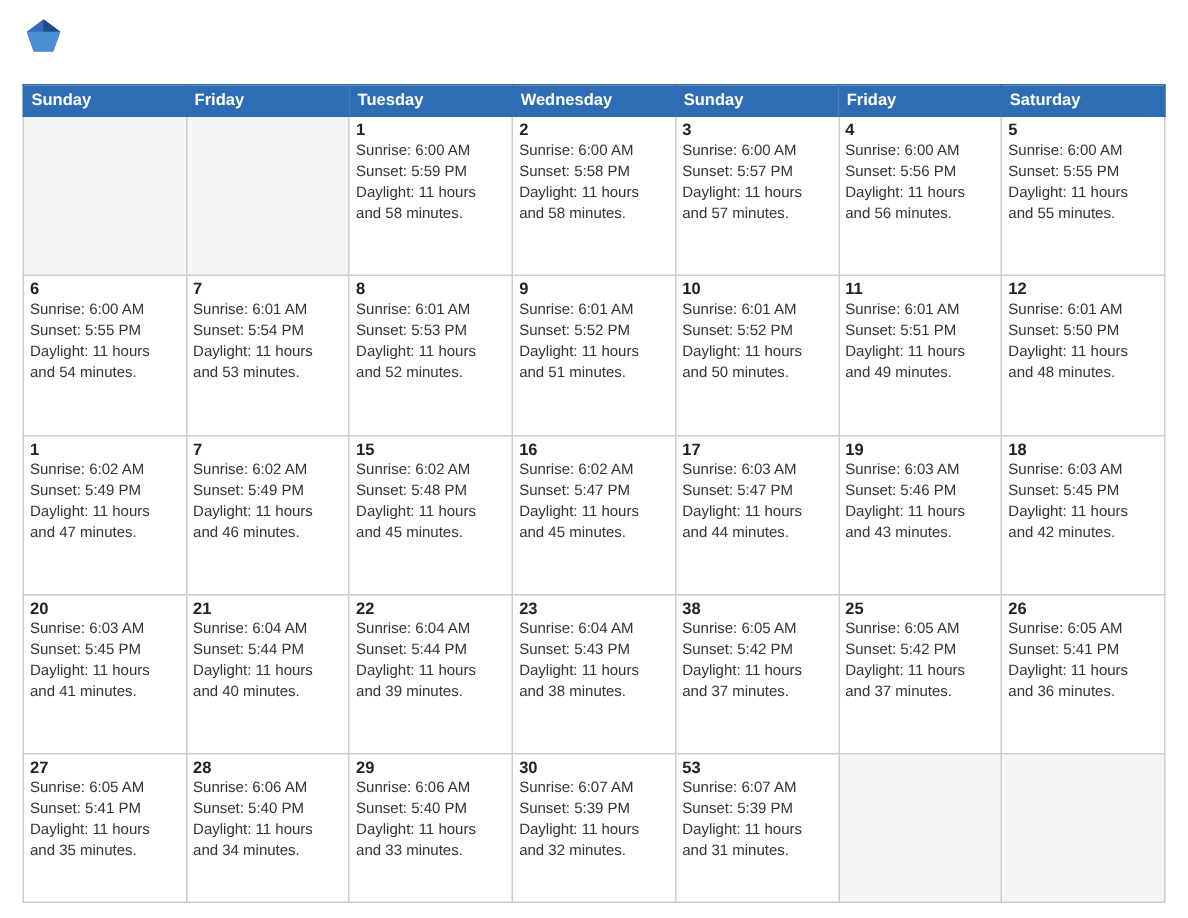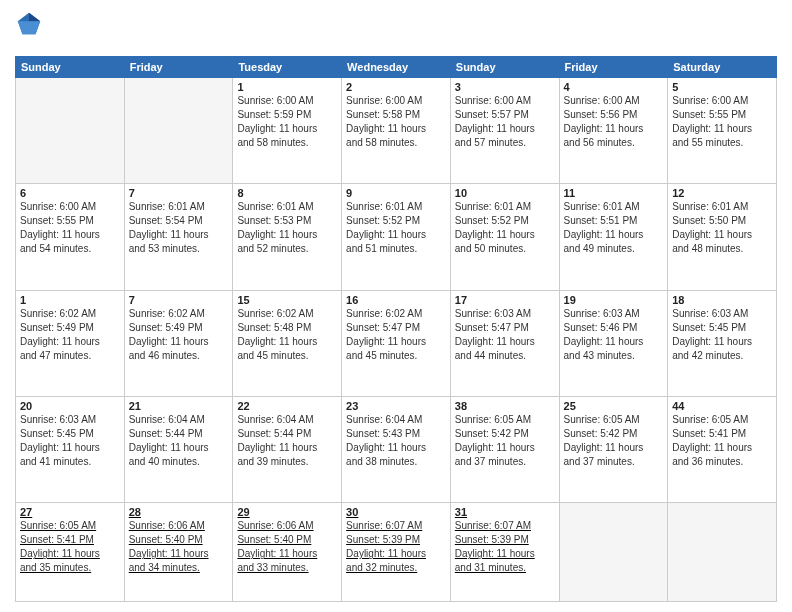--- a/index.html
+++ b/index.html
@@ -94,21 +94,20 @@
       display: block;
       margin-bottom: 1px;
     }
     .day-info {
       font-size: 10px;
       color: #333;
       line-height: 1.4;
     }
     .calendar tr:last-child td {
       height: 70px;
-      text-decoration: underline;
     }
   </style>
 </head>
 <body>
 
 <div class="page">
   <div class="header">
     <div class="logo">
       <svg class="logo-icon" viewBox="0 0 30 30">
         <polygon points="15,3 27,12 22,26 8,26 3,12" fill="#2e6db4"></polygon>
@@ -317,21 +316,21 @@
 and 37 minutes.</div>
           </td>
           <td>
             <span class="day-num">25</span>
             <div class="day-info" style="white-space: pre-line;">Sunrise: 6:05 AM
 Sunset: 5:42 PM
 Daylight: 11 hours
 and 37 minutes.</div>
           </td>
           <td>
-            <span class="day-num">44</span>
+            <span class="day-num">26</span>
             <div class="day-info" style="white-space: pre-line;">Sunrise: 6:05 AM
 Sunset: 5:41 PM
 Daylight: 11 hours
 and 36 minutes.</div>
           </td>
         </tr>
         <tr>
           <td>
             <span class="day-num">27</span>
             <div class="day-info" style="white-space: pre-line;">Sunrise: 6:05 AM
@@ -354,21 +353,21 @@
 and 33 minutes.</div>
           </td>
           <td>
             <span class="day-num">30</span>
             <div class="day-info" style="white-space: pre-line;">Sunrise: 6:07 AM
 Sunset: 5:39 PM
 Daylight: 11 hours
 and 32 minutes.</div>
           </td>
           <td>
-            <span class="day-num">31</span>
+            <span class="day-num">53</span>
             <div class="day-info" style="white-space: pre-line;">Sunrise: 6:07 AM
 Sunset: 5:39 PM
 Daylight: 11 hours
 and 31 minutes.</div>
           </td>
           <td class="empty"></td>
           <td class="empty"></td>
         </tr>
       </tbody>
   </table>

